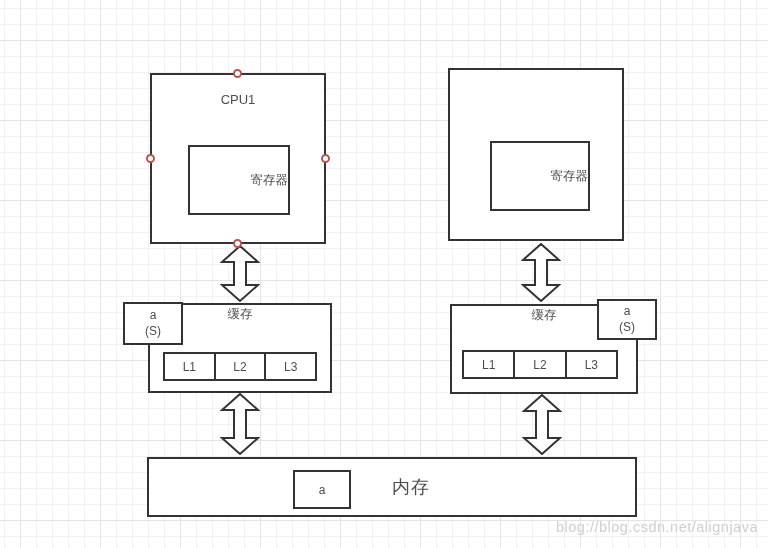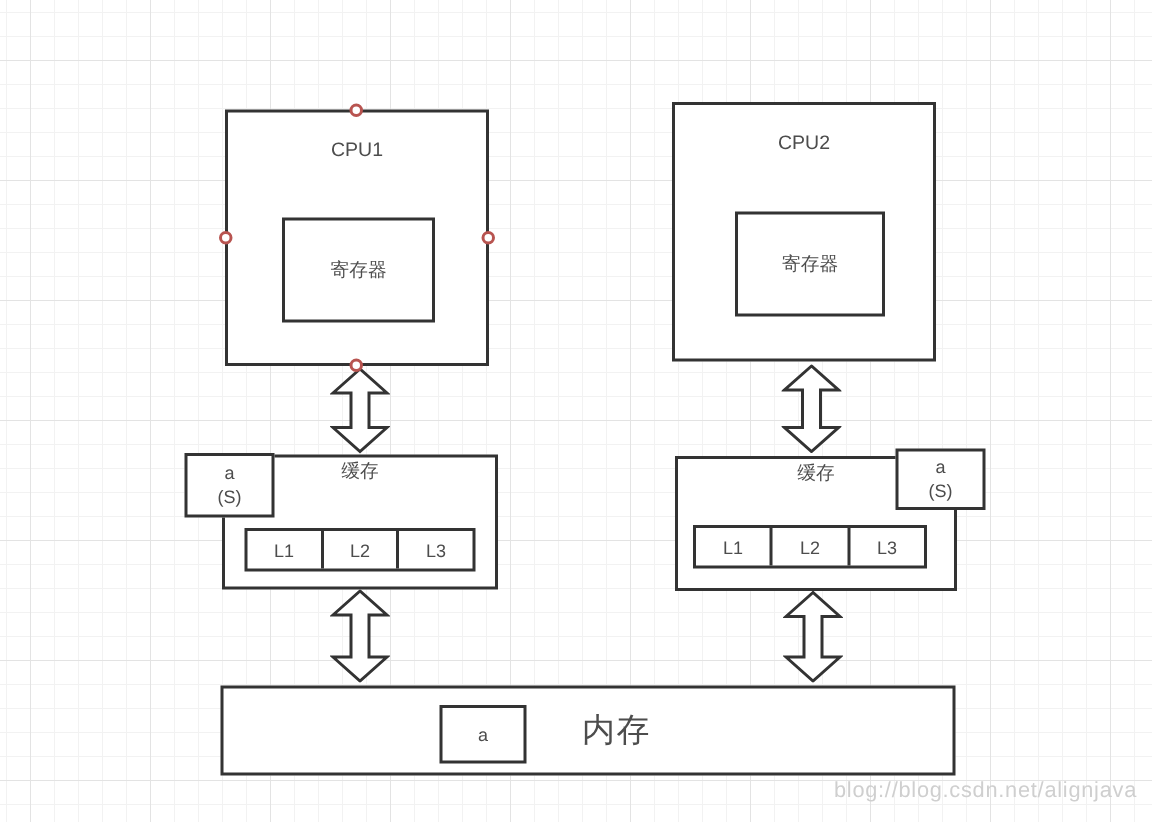--- a/index.html
+++ b/index.html
@@ -14,39 +14,39 @@
     background-size:80px 80px, 80px 80px, 16px 16px, 16px 16px;
     background-position:20px 0, 0 40px, 4px 0, 0 8px;
     font-family:"Liberation Sans","DejaVu Sans",sans-serif;
     color:#4d4d4d;
   }
   .shape{position:absolute;background:#fff;border:2px solid #333;box-sizing:border-box;padding-left:38px;}
   .cpu1{left:150px;top:73px;width:176px;height:171px;}
   .cpu2{left:448px;top:68px;width:176px;height:173px;}
   .cpu-title{position:absolute;top:17px;left:0;right:0;text-align:center;font-size:13px;}
   .register{position:absolute;border:2px solid #333;box-sizing:border-box;background:#fff;
-    display:flex;align-items:center;justify-content:center;font-size:12.5px;}
+    display:flex;align-items:center;justify-content:flex-end;font-size:12.5px;}
   .reg1{left:36px;top:70px;width:102px;height:70px;}
   .reg2{left:40px;top:71px;width:100px;height:70px;}
   .cache-left{left:148px;top:303px;width:184px;height:90px;}
   .cache-right{left:450px;top:304px;width:188px;height:90px;}
   .cache-title{position:absolute;top:1px;left:0;right:0;text-align:center;font-size:12.5px;}
   .lrow{position:absolute;display:flex;border:2px solid #333;box-sizing:border-box;background:#fff;}
   .lrow-left{left:13px;top:47px;width:154px;height:29px;}
   .lrow-right{left:10px;top:44px;width:156px;height:29px;}
   .lcell{flex:1;display:flex;align-items:center;justify-content:center;font-size:12px;
     border-right:2px solid #333;}
   .lcell:last-child{border-right:none;}
   .tag{position:absolute;background:#fff;border:2px solid #333;box-sizing:border-box;
     display:flex;flex-direction:column;align-items:center;justify-content:center;
     font-size:12px;line-height:1.3;z-index:5;}
   .tag-left{left:123px;top:302px;width:60px;height:43px;}
   .tag-right{left:597px;top:299px;width:60px;height:41px;}
   .memory{left:147px;top:457px;width:490px;height:60px;display:flex;align-items:center;justify-content:center;}
-  .memory-title{font-size:22px;letter-spacing:1px;}
+  .memory-title{font-size:18px;letter-spacing:1px;}
   .memory-tag{position:absolute;left:144px;top:11px;width:58px;height:39px;border:2px solid #333;
     box-sizing:border-box;background:#fff;display:flex;align-items:center;justify-content:center;font-size:12px;}
   .arrow{position:absolute;z-index:3;}
   .handle{position:absolute;width:9px;height:9px;border-radius:50%;background:#fff;
     border:2px solid #b85450;box-sizing:border-box;z-index:8;}
   .h-top{left:233px;top:69px;}
   .h-left{left:146px;top:154px;}
   .h-right{left:321px;top:154px;}
   .h-bottom{left:233px;top:239px;}
   .watermark{position:absolute;right:10px;top:519px;font-size:14.5px;color:#cfcfcf;
@@ -58,21 +58,20 @@
 <div class="canvas">
 
   <div class="shape cpu1">
     <div class="cpu-title">CPU1</div>
     <div class="register reg1">
       <span>寄存器</span>
     </div>
   </div>
 
   <div class="shape cpu2">
-    <div class="cpu-title">CPU2</div>
     <div class="register reg2">
       <span>寄存器</span>
     </div>
   </div>
 
   <svg class="arrow" style="left:220px;top:245px;" width="40" height="58">
     <polygon points="20,1 2,17 14,17 14,40 2,40 20,56 38,40 26,40 26,17 38,17" fill="#fff" stroke="#333" stroke-width="2"></polygon>
   </svg>
 
   <svg class="arrow" style="left:521px;top:243px;" width="40" height="59">

